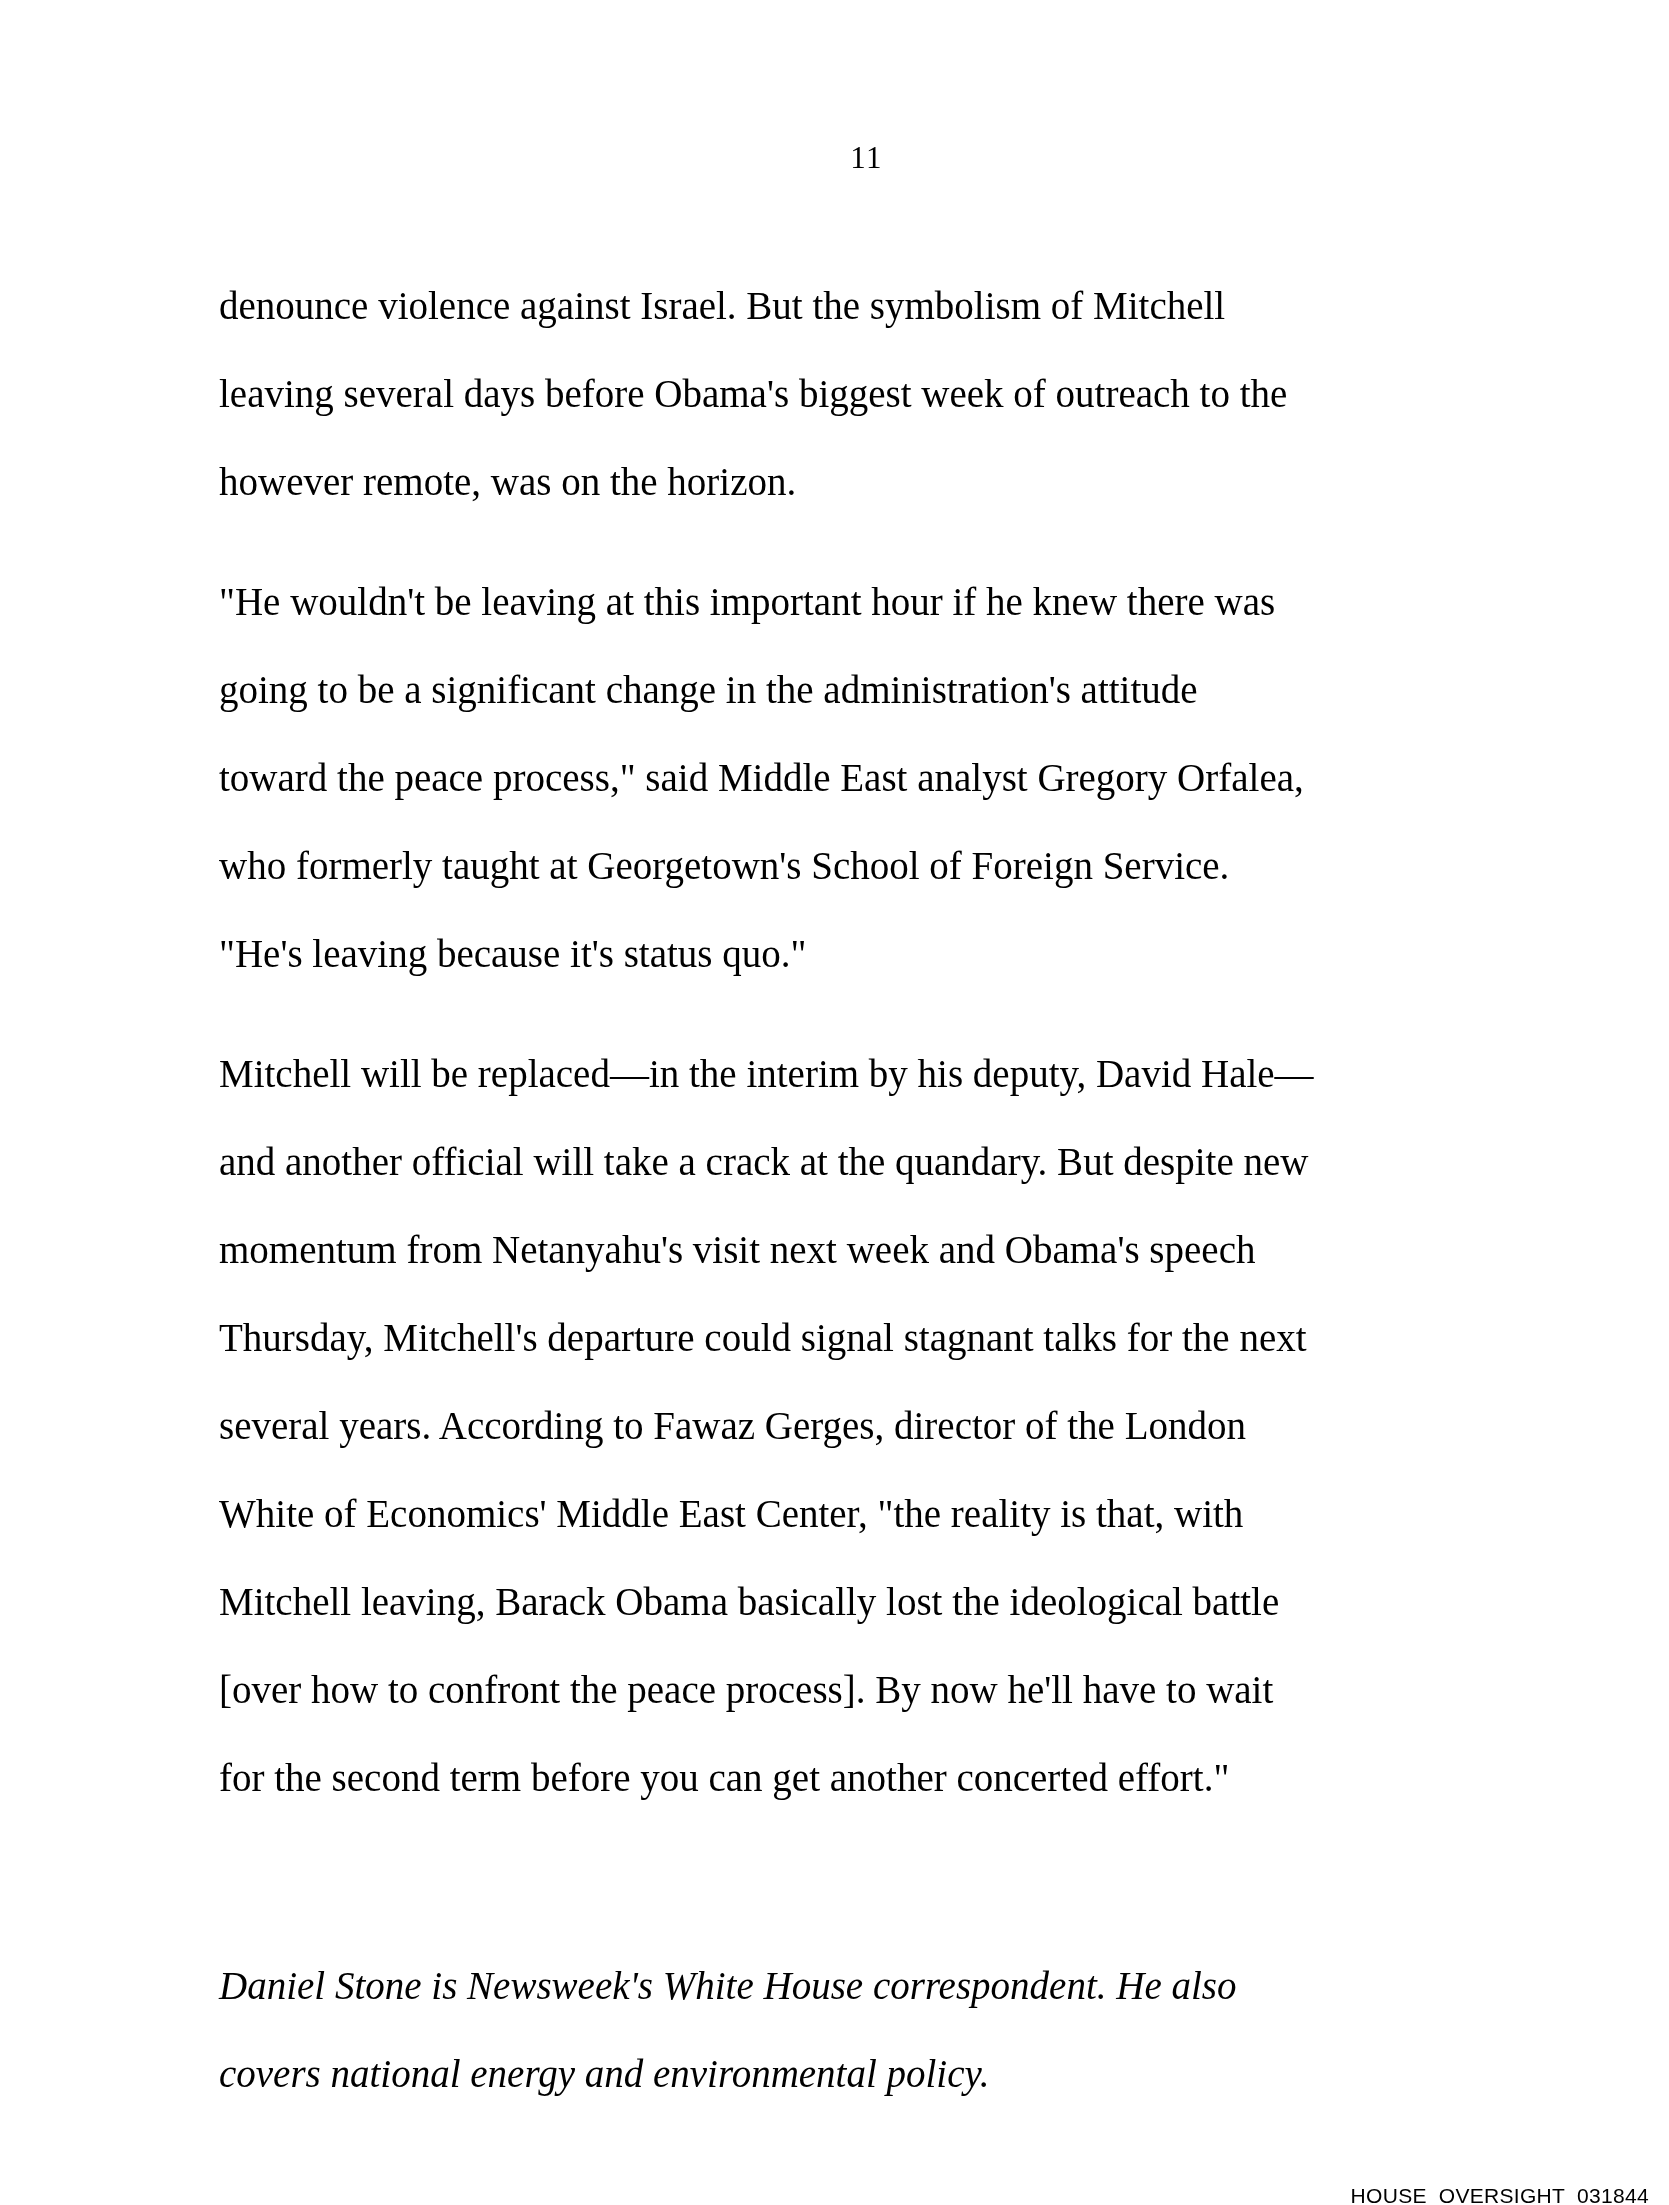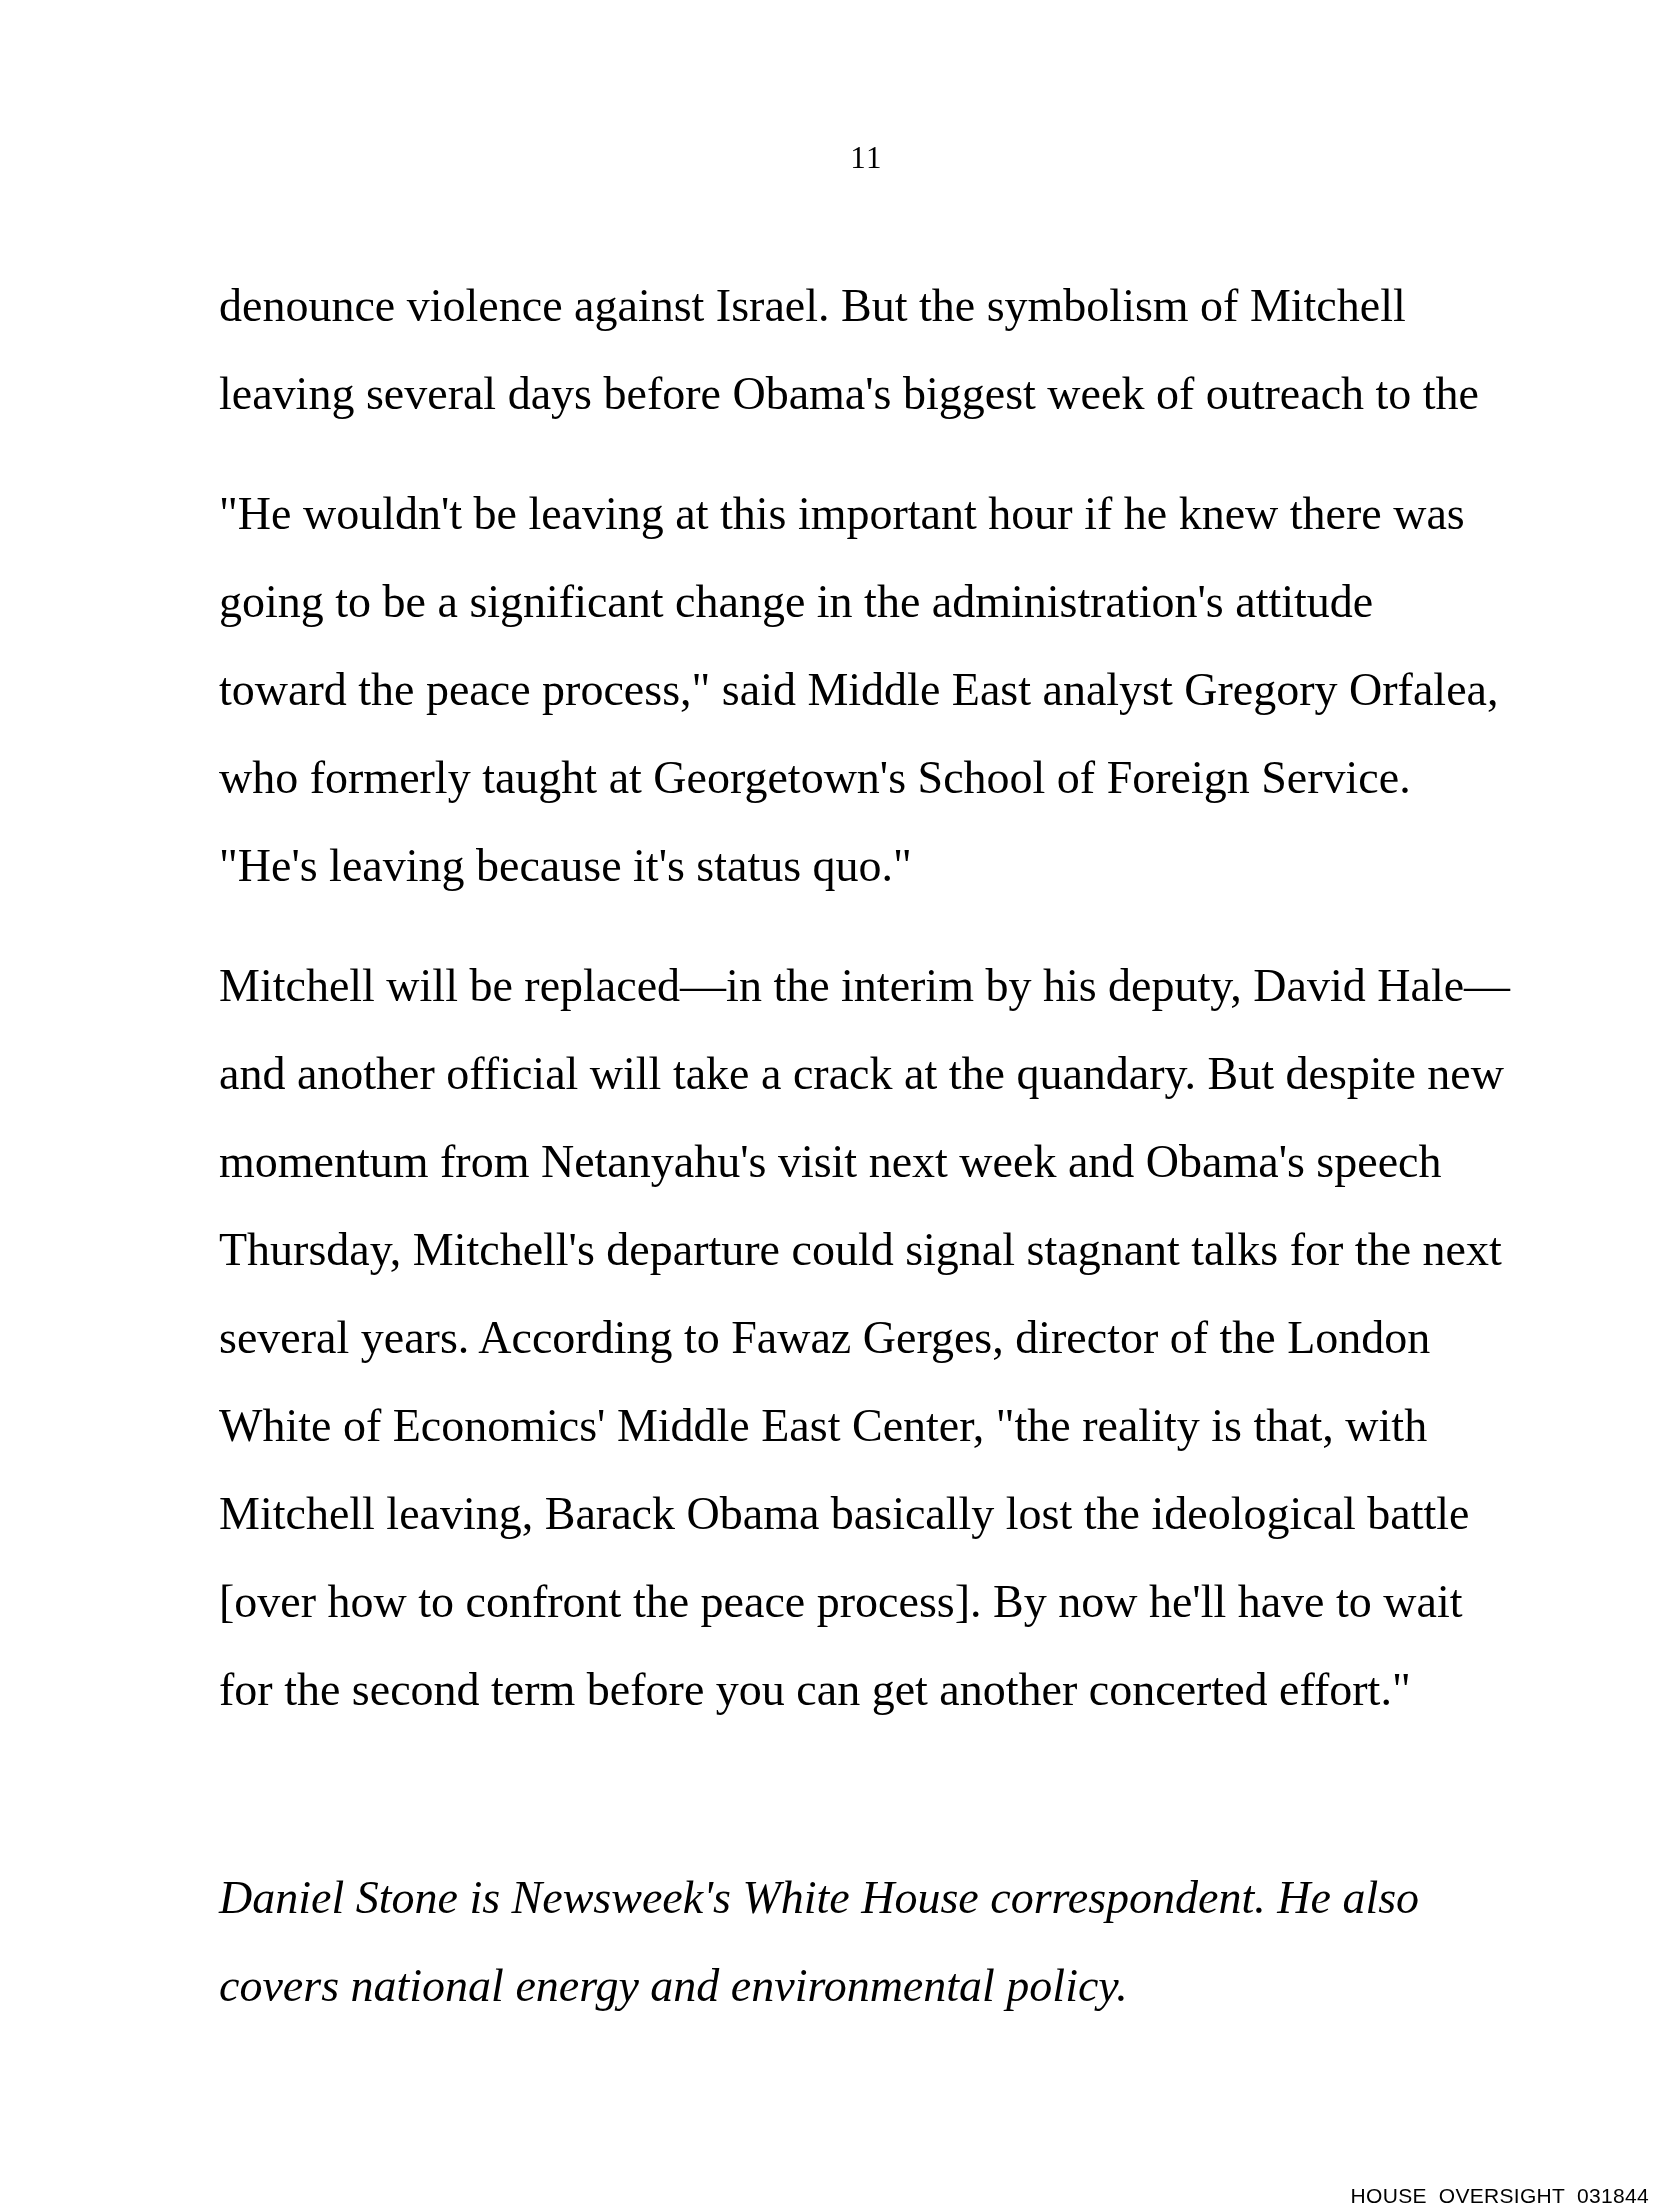--- a/index.html
+++ b/index.html
@@ -20,21 +20,21 @@
     width: 100%;
     text-align: center;
     font-size: 31px;
     letter-spacing: 1.3px;
   }
   .body-text {
     position: absolute;
     top: 198px;
     left: 139px;
     width: 1414px;
-    font-size: 46px;
+    font-size: 39px;
     line-height: 56px;
   }
   .para { margin: 0; }
   .para .line { display: block; white-space: nowrap; }
   .byline {
     margin-top: 88px;
     font-style: italic;
   }
   .bates-stamp {
     position: absolute;
@@ -50,20 +50,21 @@
 
 <div class="page">
 
   <div class="page-number">11</div>
 
   <div class="body-text">
 
     <p class="para">
       <span class="line">denounce violence against Israel. But the symbolism of Mitchell</span>
       <span class="line">leaving several days before Obama's biggest week of outreach to the</span>
+      <span class="line">however remote, was on the horizon.</span>
     </p>
 
     <p class="para">
       <span class="line">"He wouldn't be leaving at this important hour if he knew there was</span>
       <span class="line">going to be a significant change in the administration's attitude</span>
       <span class="line">toward the peace process," said Middle East analyst Gregory Orfalea,</span>
       <span class="line">who formerly taught at Georgetown's School of Foreign Service.</span>
       <span class="line">"He's leaving because it's status quo."</span>
     </p>
 

